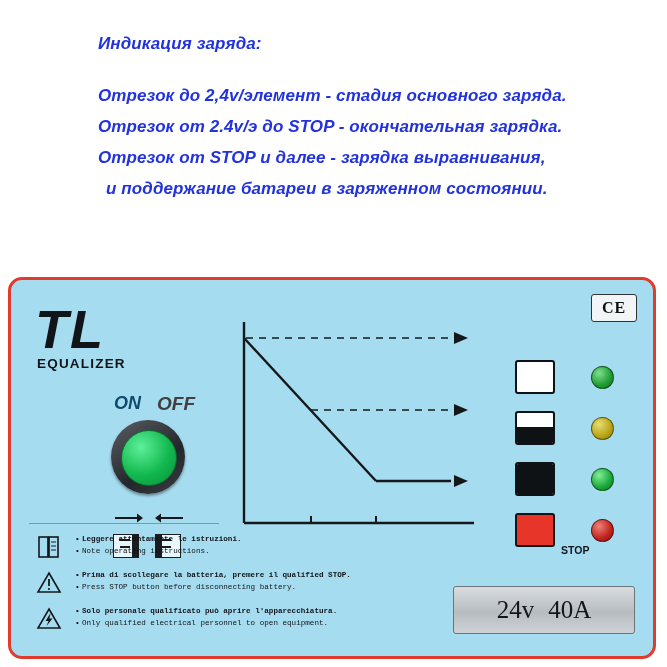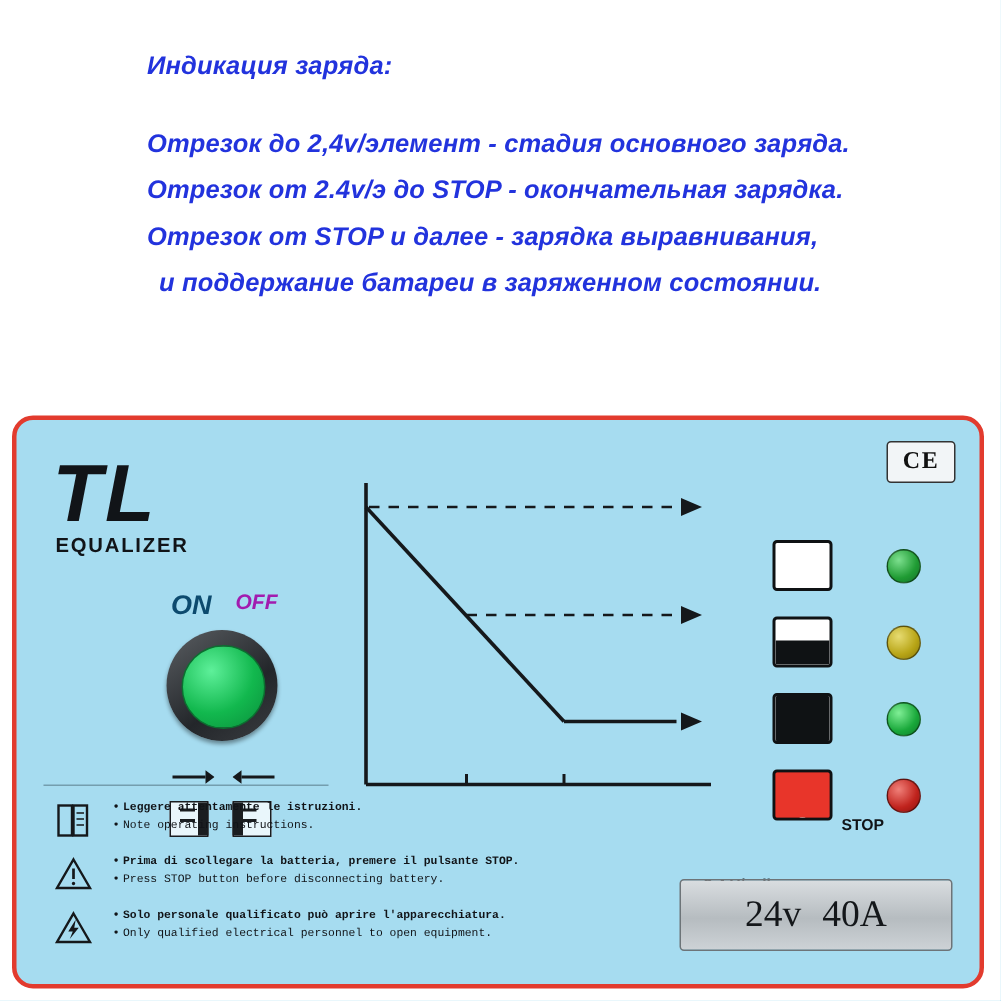--- a/index.html
+++ b/index.html
@@ -114,23 +114,23 @@
     font-weight: bold;
     font-size: 18px;
     font-style: italic;
     color: #0c4a6e;
   }
   #off-label {
     position: absolute;
     left: 146px;
     top: 113px;
     font-weight: bold;
-    font-size: 14px;
+    font-size: 19px;
     font-style: italic;
-    color: #a21caf;
+    color: #404040;
   }
 
   
   #button-ring {
     position: absolute;
     left: 100px;
     top: 140px;
     width: 74px;
     height: 74px;
     border-radius: 50%;
@@ -490,21 +490,21 @@
         </div>
       </div>
 
       <div class="instr-row">
         <svg class="instr-ico" viewBox="0 0 28 26">
           <polygon points="14,3 25,22 3,22" fill="none" stroke="#15181b" stroke-width="1.6"></polygon>
           <line x1="14" y1="9" x2="14" y2="16" stroke="#15181b" stroke-width="1.8"></line>
           <circle cx="14" cy="19" r="1.1" fill="#15181b"></circle>
         </svg>
         <div class="instr-text">
-          <span class="instr-line it">Prima di scollegare la batteria, premere il pulsante STOP.</span>
+          <span class="instr-line it">Prima di scollegare la batteria, premere il qualified STOP.</span>
           <span class="instr-line">Press STOP button before disconnecting battery.</span>
         </div>
       </div>
 
       <div class="instr-row">
         <svg class="instr-ico" viewBox="0 0 28 26">
           <polygon points="14,3 25,22 3,22" fill="none" stroke="#15181b" stroke-width="1.6"></polygon>
           <polygon points="15.5,7 10.5,15 13.5,15 11.5,20 17.5,12.5 14.5,12.5" fill="#15181b"></polygon>
         </svg>
         <div class="instr-text">

